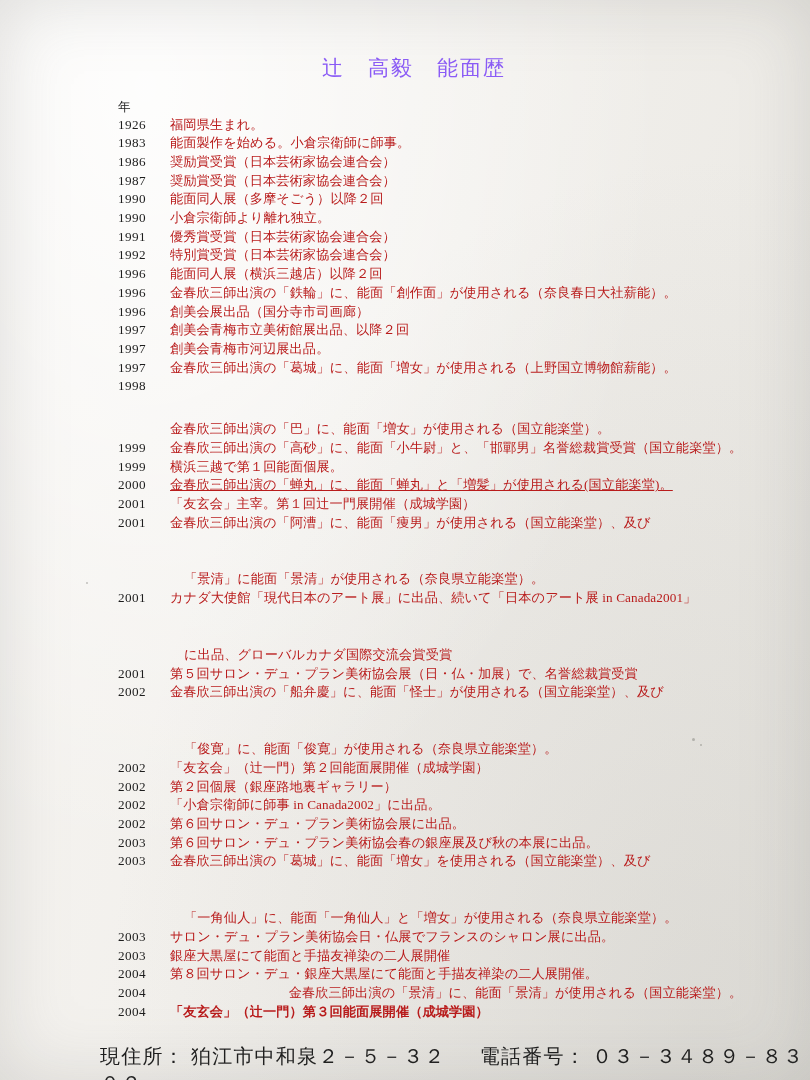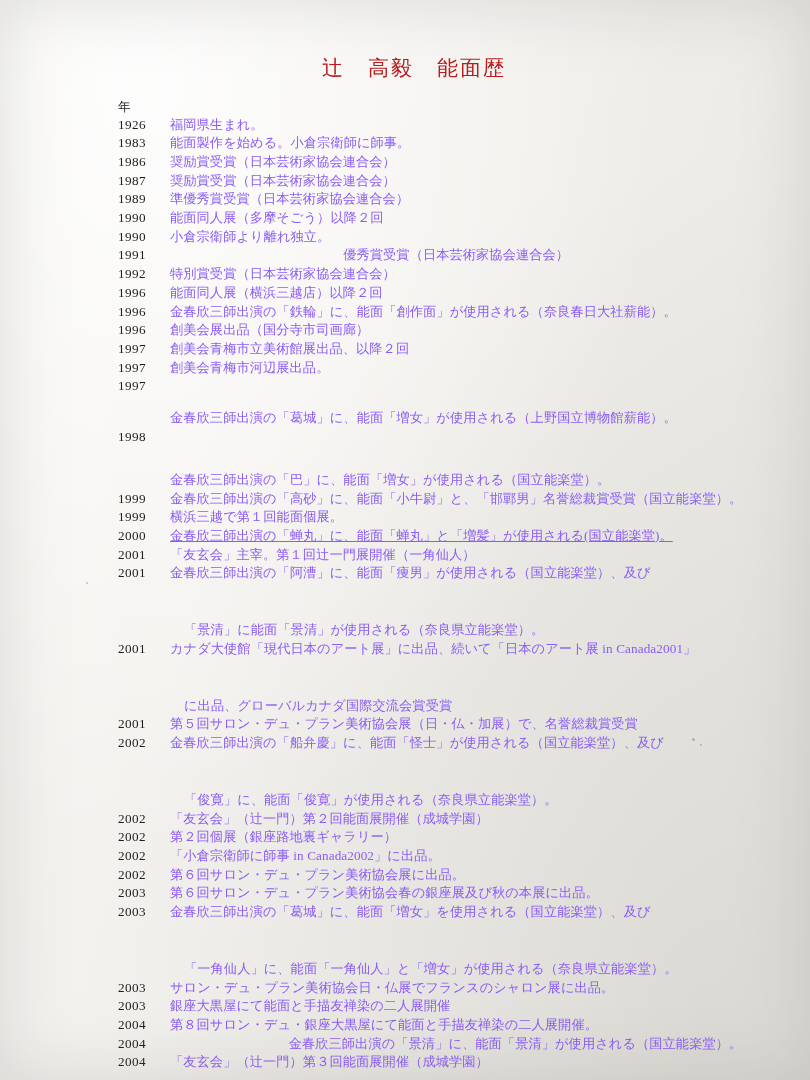--- a/index.html
+++ b/index.html
@@ -37,21 +37,21 @@
     box-sizing: border-box;
     padding: 0;
   }
   .doc-title {
     text-align: center;
     font-size: 21px;
     letter-spacing: 2px;
     margin: 54px 0 0 0;
     padding-left: 18px;
     font-weight: normal;
-    color: #b91c1c;
+    color: #8b5cf6;
   }
   table.history {
     border-collapse: collapse;
     margin: 16px 0 0 118px;
     font-size: 13.2px;
     line-height: 1.28;
   }
   table.history td {
     padding: 0.9px 0;
     vertical-align: top;
@@ -59,21 +59,21 @@
   }
   td.year {
     width: 52px;
     padding-right: 10px;
     text-align: left;
     letter-spacing: 0.4px;
     color: #1d1d1d;
   }
   td.desc {
     text-align: left;
-    color: #8b5cf6;
+    color: #b91c1c;
     letter-spacing: 0.1px;
   }
   .header-row td.year {
     font-size: 12.6px;
   }
   .cont {
     display: block;
     padding-left: 14px;
     margin-top: 40px;
   }
@@ -127,41 +127,35 @@
             <span style="display: block;">奨励賞受賞（日本芸術家協会連合会）</span>
           </td>
         </tr>
         <tr>
           <td class="year">1987</td>
           <td class="desc">
             <span style="display: block;">奨励賞受賞（日本芸術家協会連合会）</span>
           </td>
         </tr>
         <tr>
-          <td class="year">1989</td>
-          <td class="desc">
-            <span style="display: block;">準優秀賞受賞（日本芸術家協会連合会）</span>
-          </td>
-        </tr>
-        <tr>
           <td class="year">1990</td>
           <td class="desc">
             <span style="display: block;">能面同人展（多摩そごう）以降２回</span>
           </td>
         </tr>
         <tr>
           <td class="year">1990</td>
           <td class="desc">
             <span style="display: block;">小倉宗衛師より離れ独立。</span>
           </td>
         </tr>
         <tr>
           <td class="year">1991</td>
           <td class="desc">
-            <span style="display: block; text-align: center;">優秀賞受賞（日本芸術家協会連合会）</span>
+            <span style="display: block;">優秀賞受賞（日本芸術家協会連合会）</span>
           </td>
         </tr>
         <tr>
           <td class="year">1992</td>
           <td class="desc">
             <span style="display: block;">特別賞受賞（日本芸術家協会連合会）</span>
           </td>
         </tr>
         <tr>
           <td class="year">1996</td>
@@ -189,21 +183,21 @@
         </tr>
         <tr>
           <td class="year">1997</td>
           <td class="desc">
             <span style="display: block;">創美会青梅市河辺展出品。</span>
           </td>
         </tr>
         <tr>
           <td class="year">1997</td>
           <td class="desc">
-            <span style="display: block; margin-top: 32px;">金春欣三師出演の「葛城」に、能面「増女」が使用される（上野国立博物館薪能）。</span>
+            <span style="display: block;">金春欣三師出演の「葛城」に、能面「増女」が使用される（上野国立博物館薪能）。</span>
           </td>
         </tr>
         <tr>
           <td class="year">1998</td>
           <td class="desc">
             <span style="display: block; margin-top: 43px;">金春欣三師出演の「巴」に、能面「増女」が使用される（国立能楽堂）。</span>
           </td>
         </tr>
         <tr>
           <td class="year">1999</td>
@@ -219,21 +213,21 @@
         </tr>
         <tr>
           <td class="year">2000</td>
           <td class="desc">
             <span style="display: block; text-decoration: underline;">金春欣三師出演の「蝉丸」に、能面「蝉丸」と「増髪」が使用される(国立能楽堂)。</span>
           </td>
         </tr>
         <tr>
           <td class="year">2001</td>
           <td class="desc">
-            <span style="display: block;">「友玄会」主宰。第１回辻一門展開催（一角仙人）</span>
+            <span style="display: block;">「友玄会」主宰。第１回辻一門展開催（成城学園）</span>
           </td>
         </tr>
         <tr>
           <td class="year">2001</td>
           <td class="desc">
             <span style="display: block;">金春欣三師出演の「阿漕」に、能面「痩男」が使用される（国立能楽堂）、及び</span>
             <span class="cont">「景清」に能面「景清」が使用される（奈良県立能楽堂）。</span>
           </td>
         </tr>
         <tr>
@@ -313,21 +307,21 @@
         </tr>
         <tr>
           <td class="year">2004</td>
           <td class="desc">
             <span style="display: block; text-align: right;">金春欣三師出演の「景清」に、能面「景清」が使用される（国立能楽堂）。</span>
           </td>
         </tr>
         <tr>
           <td class="year">2004</td>
           <td class="desc">
-            <span style="display: block;">「友玄会」（辻一門）第３回能面展開催（成城学園）</span>
+            <span style="display: block; font-weight: bold;">「友玄会」（辻一門）第３回能面展開催（成城学園）</span>
           </td>
         </tr>
       </tbody>
   </table>
 
   <div class="footer">
     <span>現住所：</span>
     <span>狛江市中和泉２－５－３２</span>
     <span class="gap"></span>
     <span>電話番号：</span>

